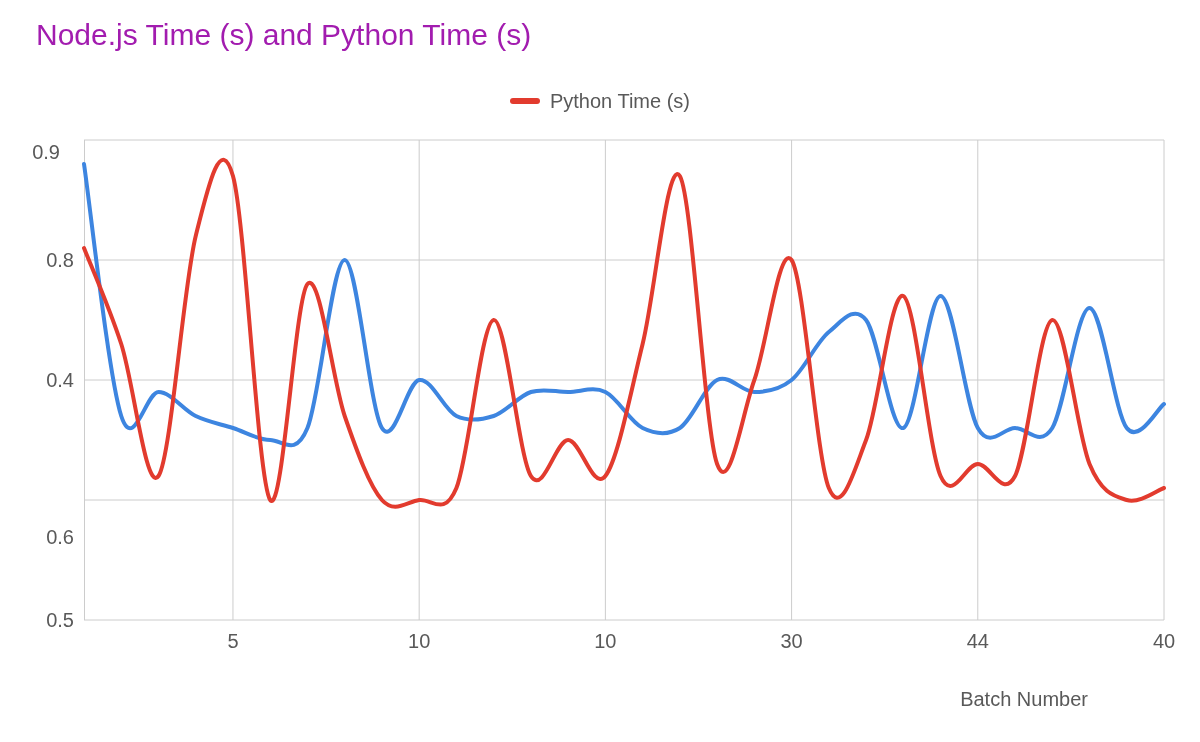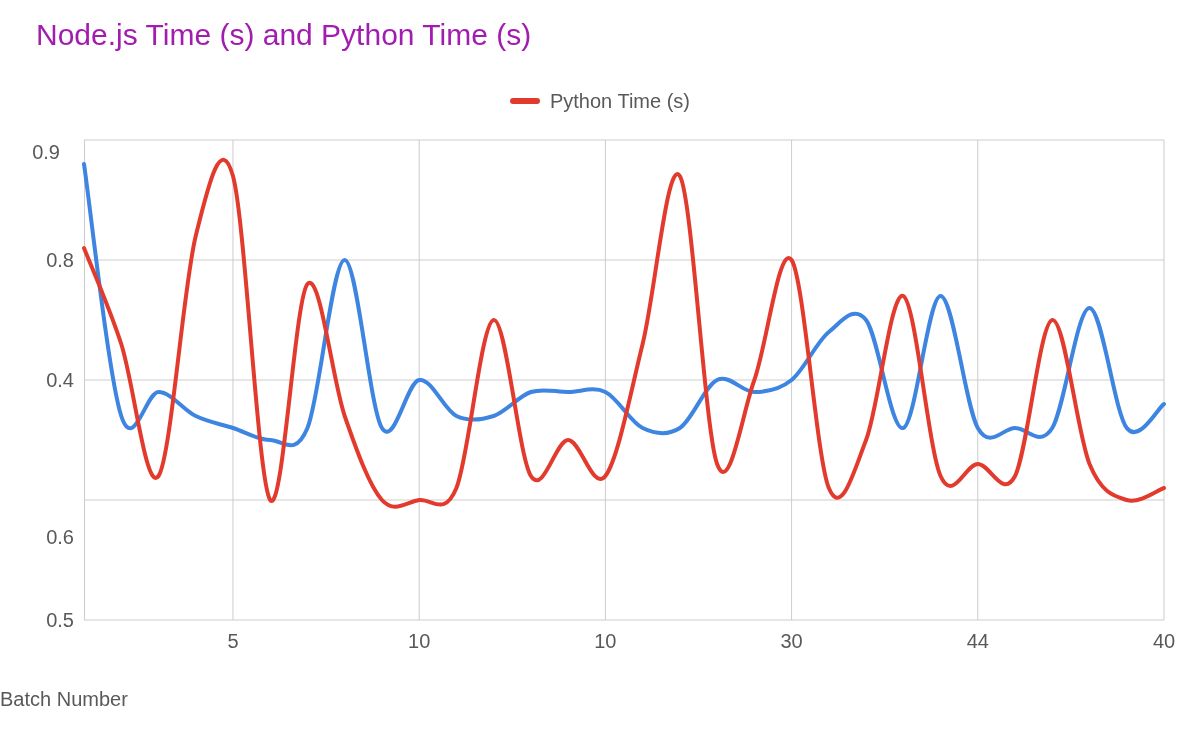--- a/index.html
+++ b/index.html
@@ -79,21 +79,21 @@
     top: 630px;
     transform: translateX(-50%);
     font-size: 20px;
     color: #595959;
   }
   .x-axis-title {
     position: absolute;
     left: 0;
     width: 1088px;
     top: 688px;
-    text-align: left;
+    text-align: right;
     font-size: 20px;
     color: #595959;
   }
   .series-line {
     fill: none;
     stroke-width: 4;
     stroke-linecap: round;
     stroke-linejoin: round;
   }
 </style>

